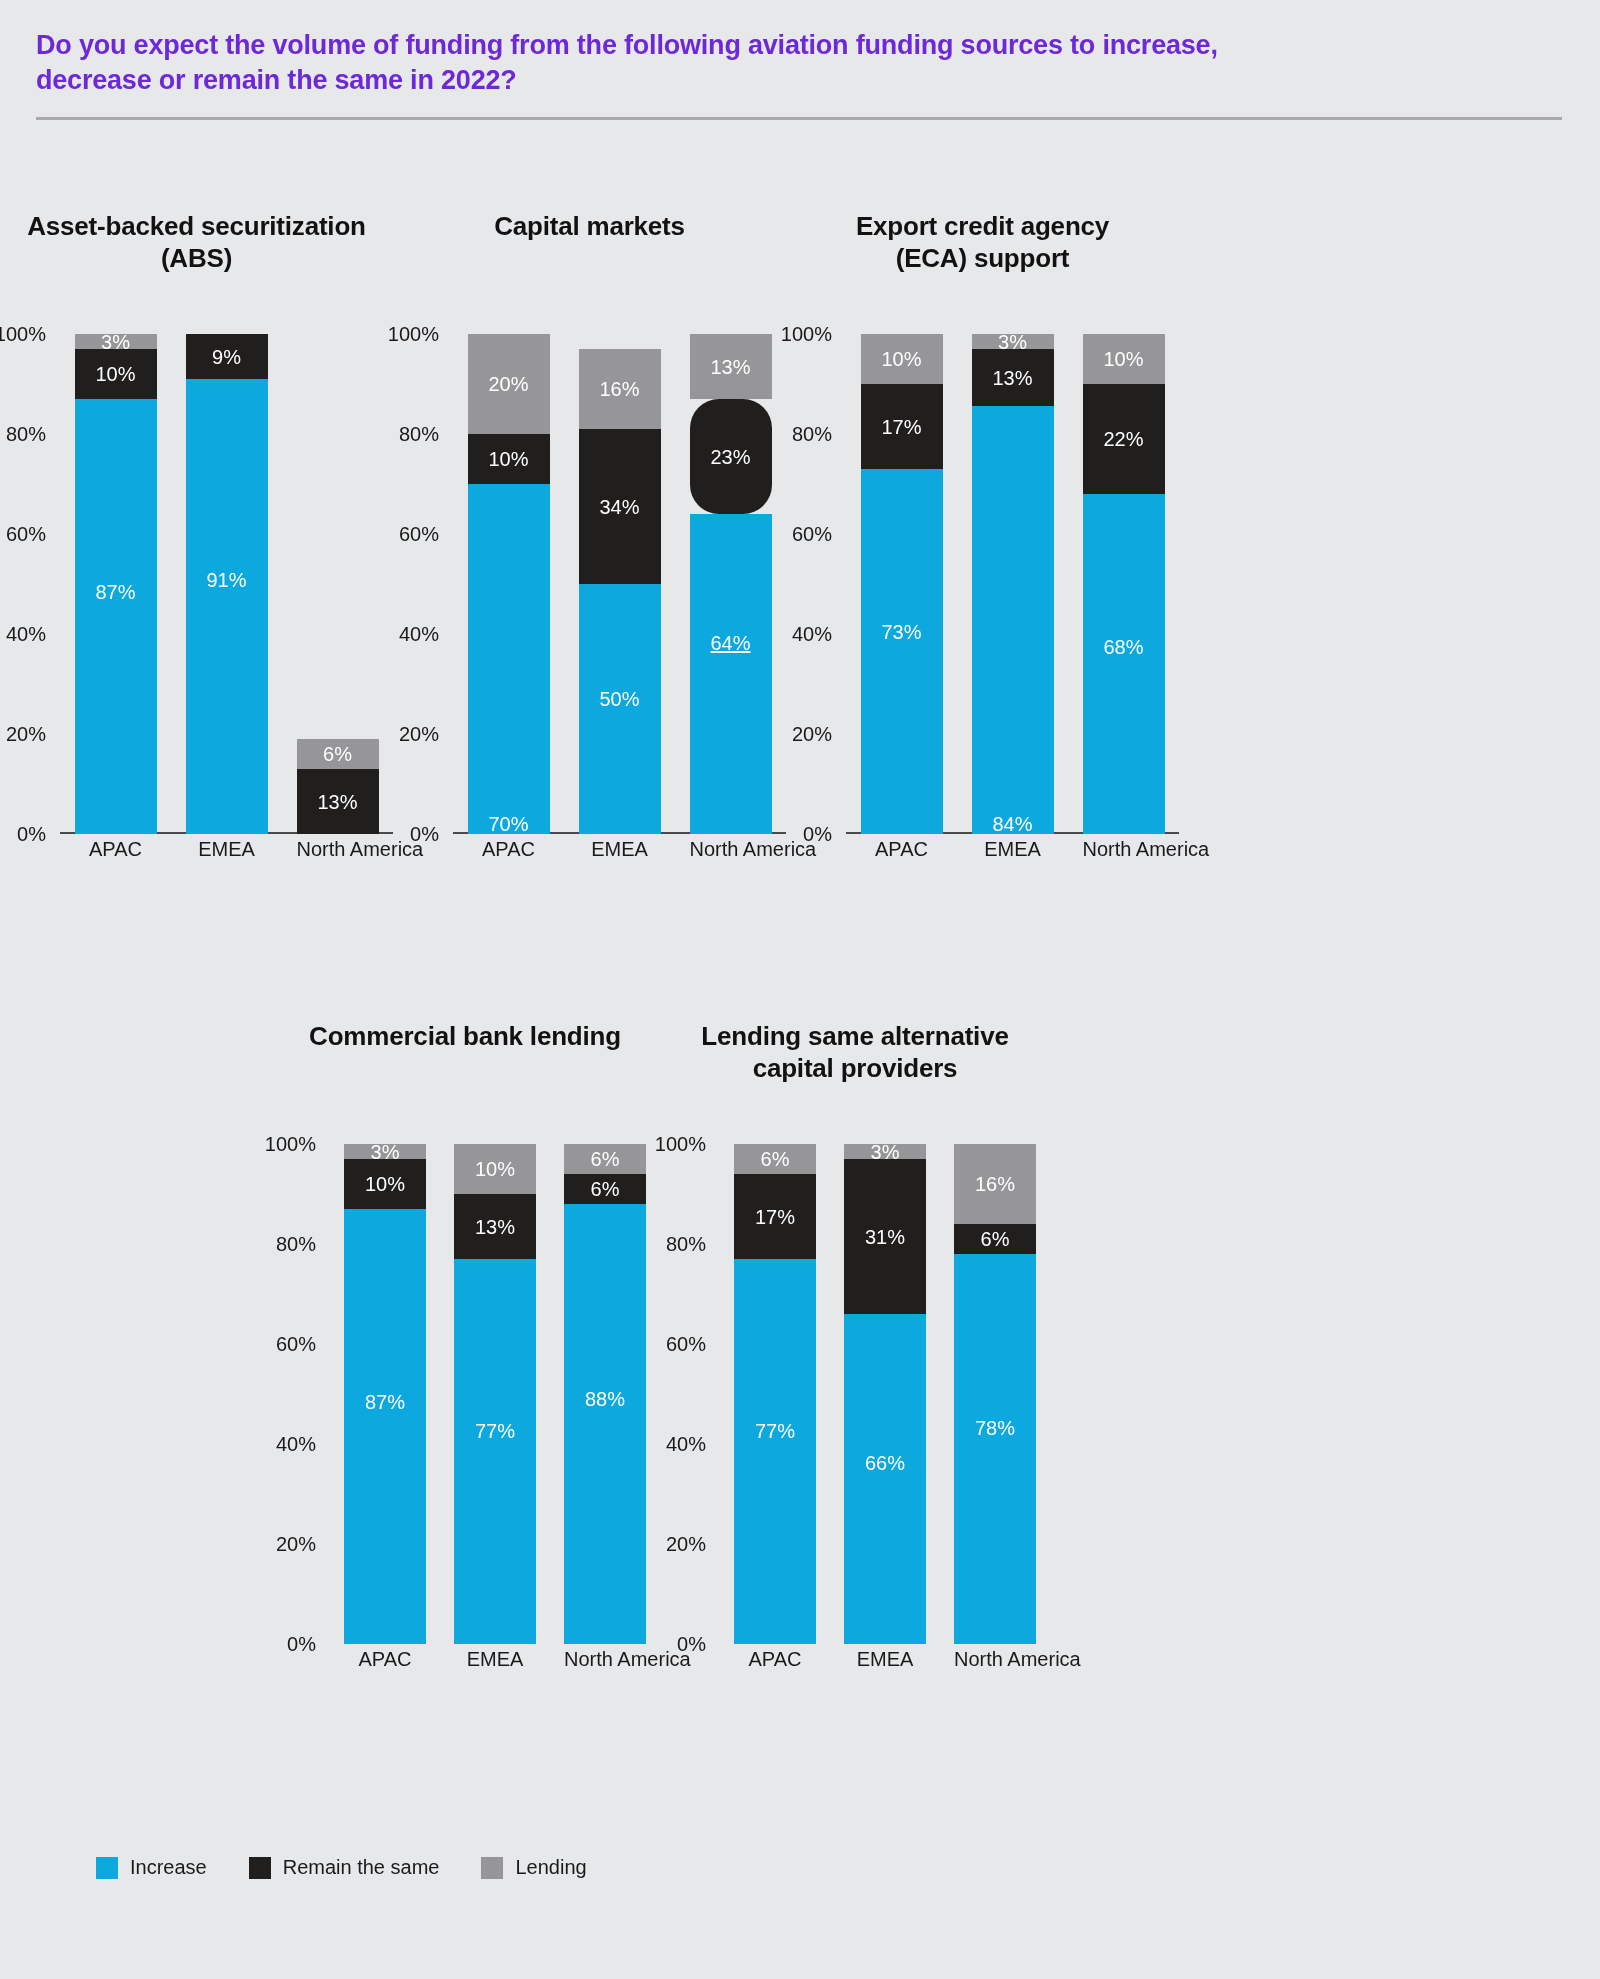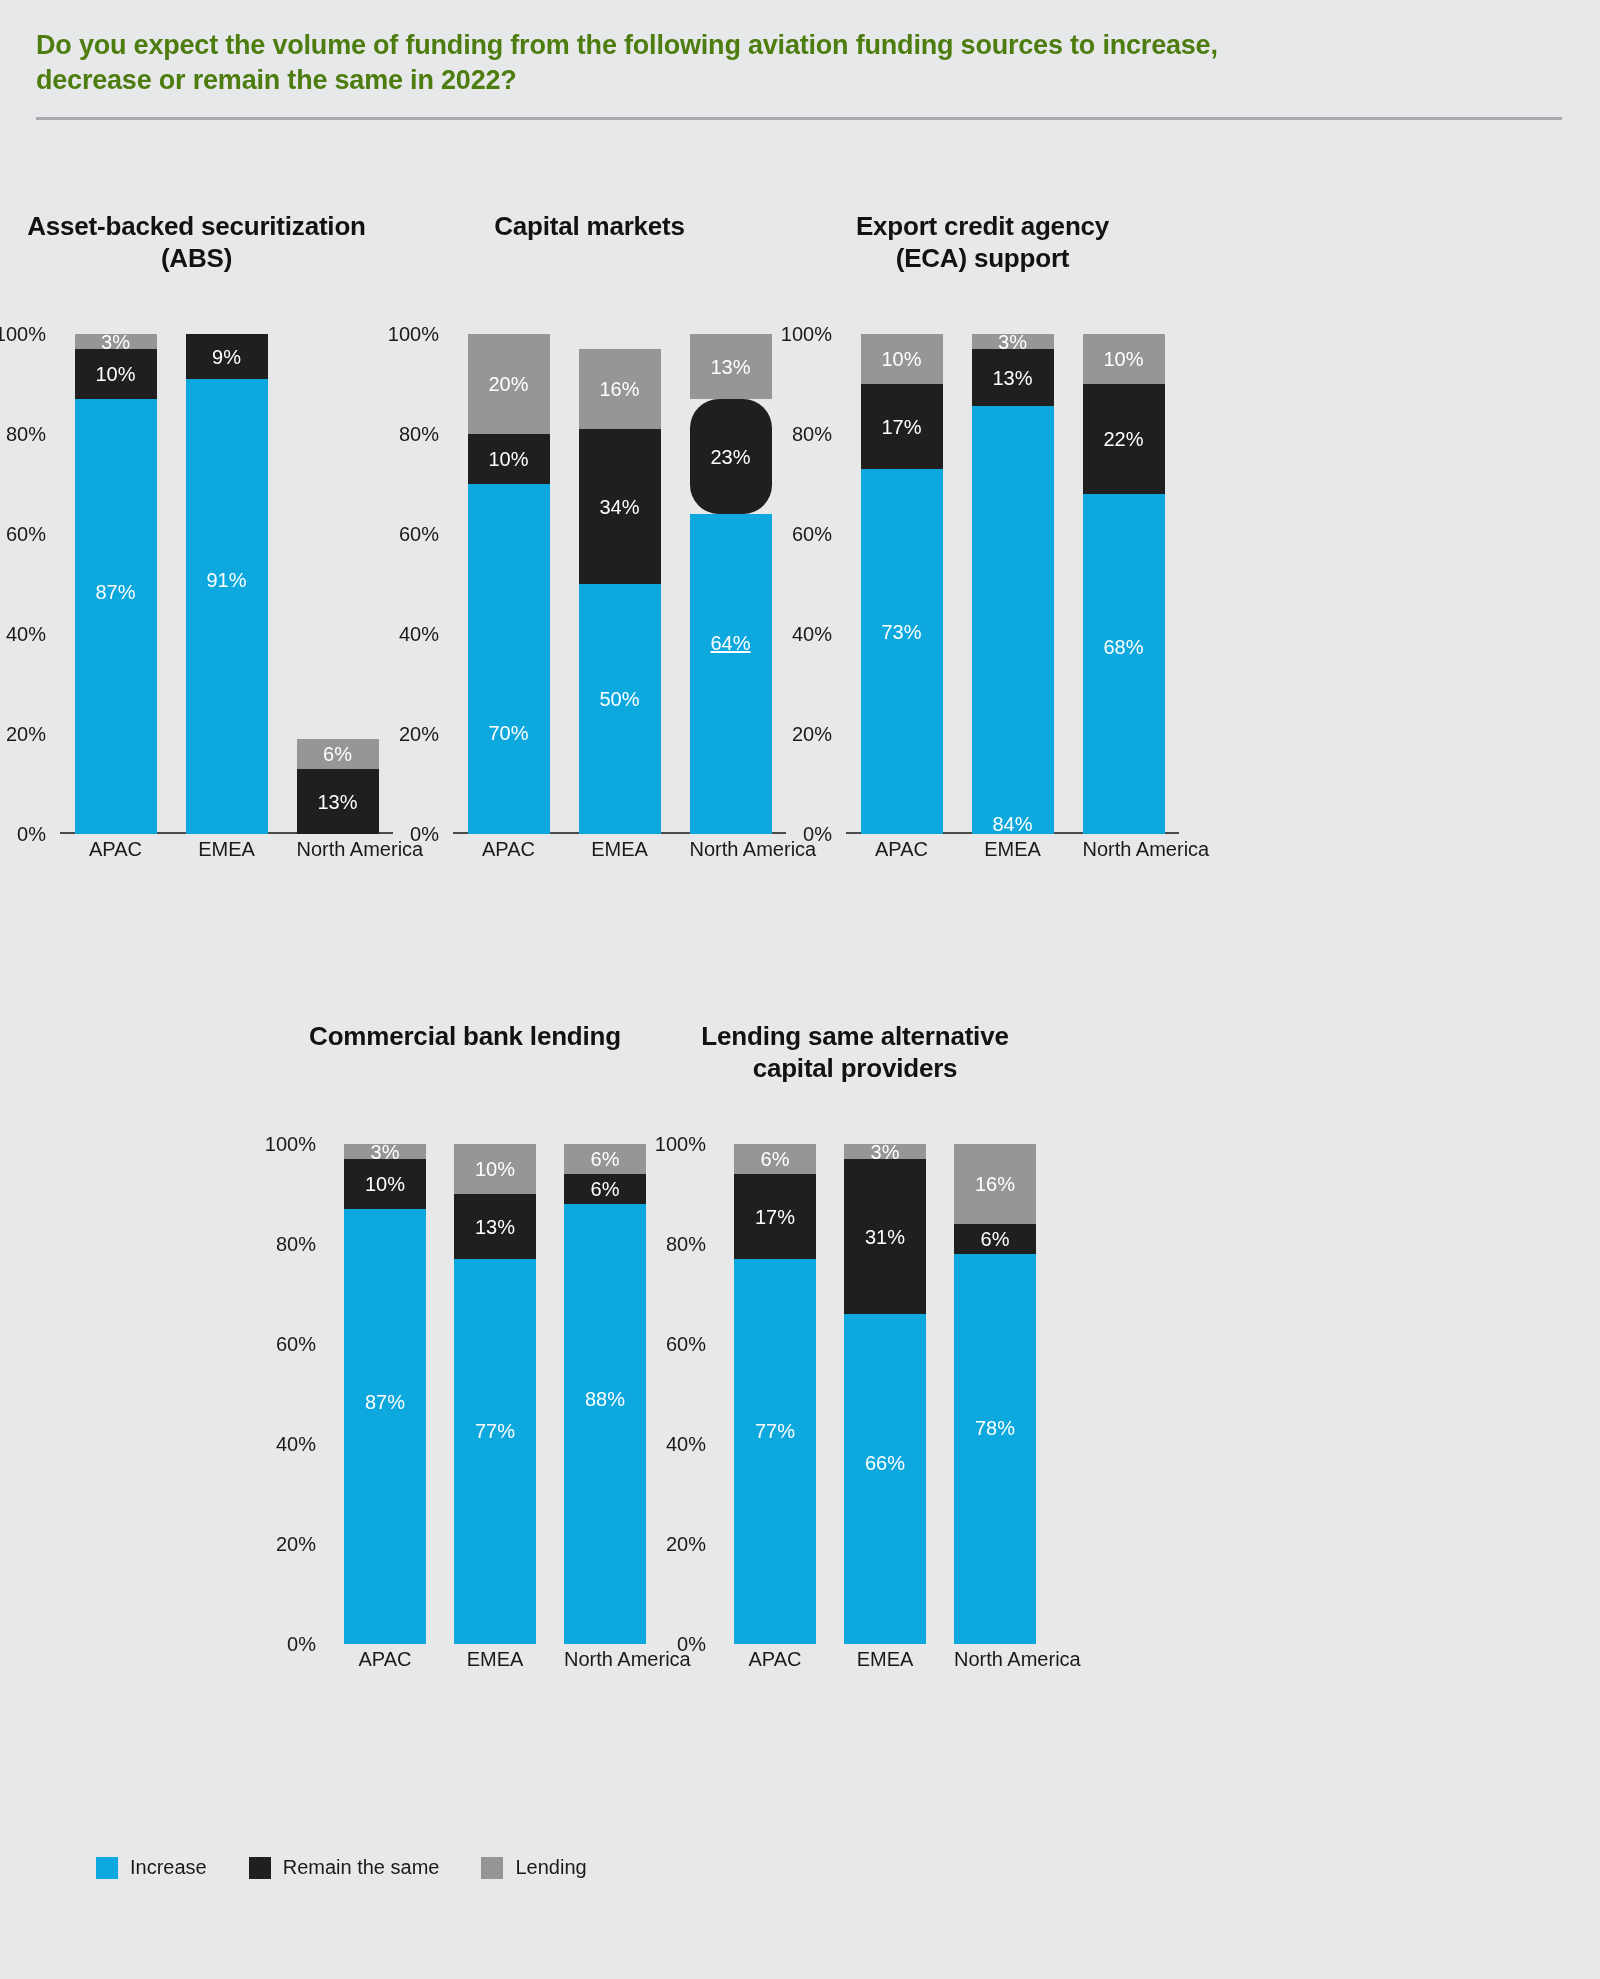--- a/index.html
+++ b/index.html
@@ -19,21 +19,21 @@
     position: absolute;
     left: 36px;
     top: 28px;
     width: 1526px;
   }
   #page-title {
     font-size: 27px;
     font-weight: bold;
     line-height: 1.28;
     letter-spacing: -0.2px;
-    color: #4d7c0f;
+    color: #6d28d9;
     margin: 0;
     white-space: pre-line;
   }
   #header-rule {
     margin-top: 20px;
     height: 3px;
     background: #a9a9ad;
     width: 1526px;
   }
 
@@ -234,21 +234,21 @@
           <div class="ytick" style="top: 0px;">100%</div>
           <div class="axis-line"></div>
           <div class="bars">
             <div class="bar-group">
               <div class="seg decrease" style="height: 100px;">
                 <span class="seg-label">20%</span>
               </div>
               <div class="seg same" style="height: 50px;">
                 <span class="seg-label">10%</span>
               </div>
-              <div class="seg increase" style="height: 350px; align-items: center;">
+              <div class="seg increase" style="height: 350px; align-items: flex-end;">
                 <span class="seg-label" style="margin-top: 147px;">70%</span>
               </div>
             </div>
             <div class="bar-group">
               <div class="seg decrease" style="height: 80px;">
                 <span class="seg-label">16%</span>
               </div>
               <div class="seg same" style="height: 155px;">
                 <span class="seg-label">34%</span>
               </div>

